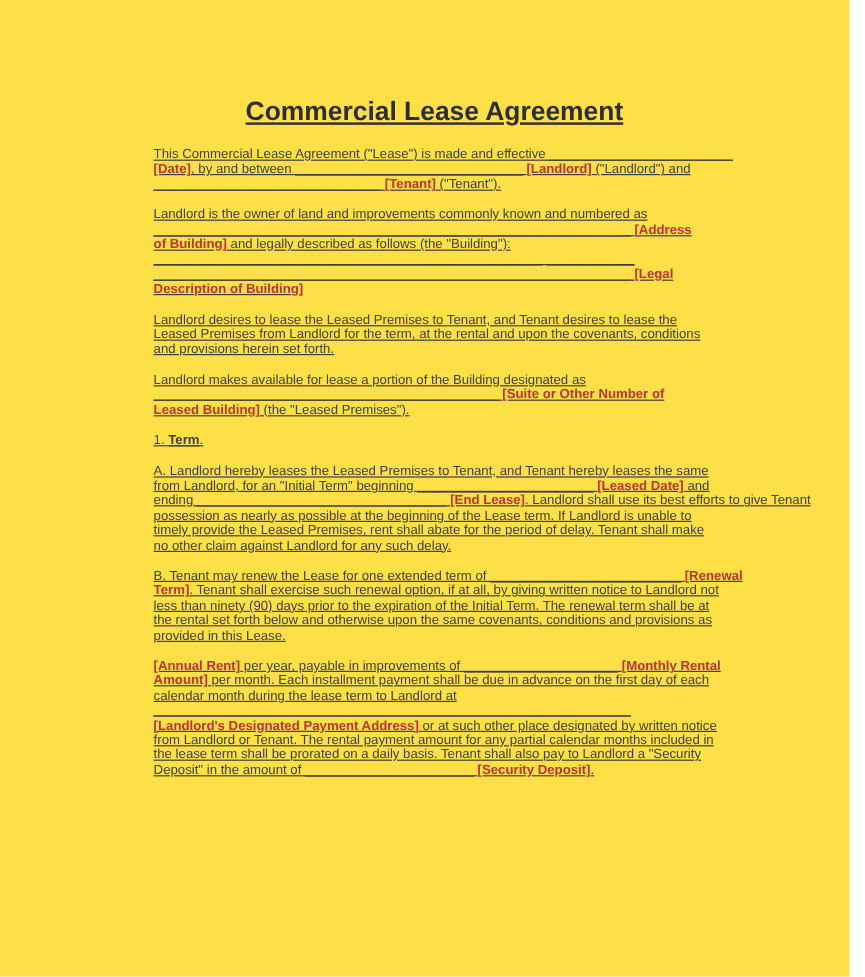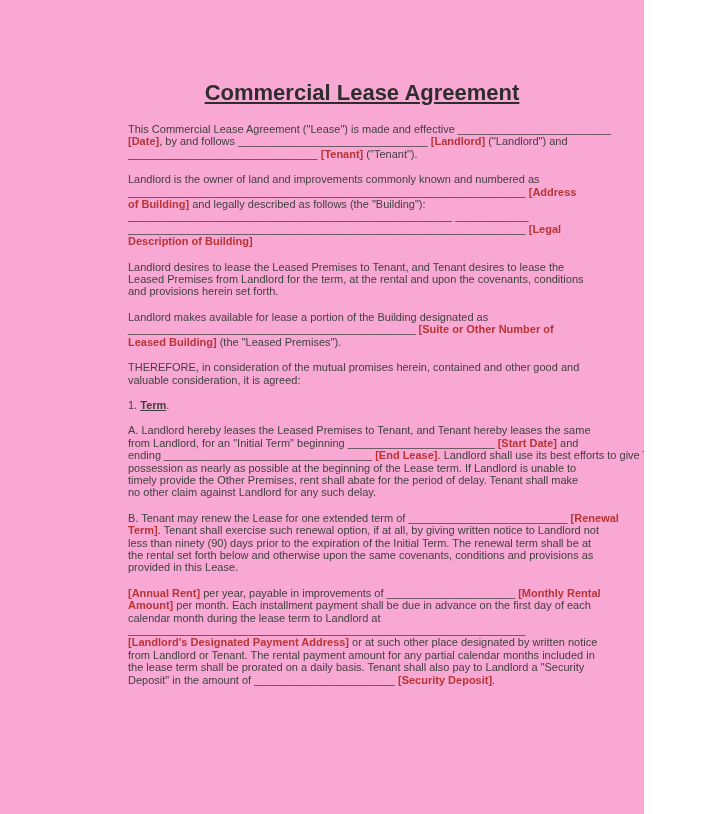--- a/index.html
+++ b/index.html
@@ -1,20 +1,20 @@
 <!DOCTYPE html>
 <html style="--placeholder-red: #b93434; --text-color: #404040;"><head>
 <meta charset="utf-8">
 <style>
   html, body { margin: 0; padding: 0; background: #ffffff; }
   .page {
     position: relative;
-    width: 644px;
+    width: 708px;
     height: 814px;
-    background: #f9a8d4;
+    background: #fde047;
     box-sizing: border-box;
     padding: 80px 0 0 128px;
     font-family: "Liberation Sans", sans-serif;
     font-size: 11px;
     line-height: 12.4px;
     color: var(--text-color, #404040);
     overflow: hidden;
   }
   .doc-title {
     width: 468px;
@@ -22,54 +22,53 @@
     text-align: center;
     font-size: 22px;
     line-height: 26px;
     font-weight: bold;
     text-decoration: underline;
     color: #2d2d2d;
   }
   .block {
     white-space: pre;        
     margin: 0 16px 13px 0;
+    text-decoration: underline;
   }
   .seg-n  { }
   .seg-r  { color: var(--placeholder-red, #b93434); font-weight: bold; }
   .seg-bu { font-weight: bold; text-decoration: underline; }
 </style>
 </head>
 <body>
 
 <div class="page">
   <div class="doc-title">Commercial Lease Agreement</div>
   <div>
       <div class="block"><span class="seg-n">This Commercial Lease Agreement ("Lease") is made and effective _________________________
-</span><span class="seg-r">[Date]</span><span class="seg-n">, by and follows _______________________________ </span><span class="seg-r">[Landlord]</span><span class="seg-n"> ("Landlord") and
+</span><span class="seg-r">[Date]</span><span class="seg-n">, by and between _______________________________ </span><span class="seg-r">[Landlord]</span><span class="seg-n"> ("Landlord") and
 _______________________________ </span><span class="seg-r">[Tenant]</span><span class="seg-n"> ("Tenant").</span></div>
       <div class="block"><span class="seg-n">Landlord is the owner of land and improvements commonly known and numbered as
 _________________________________________________________________ </span><span class="seg-r">[Address
 of Building]</span><span class="seg-n"> and legally described as follows (the "Building"):
 _____________________________________________________ ____________
 _________________________________________________________________ </span><span class="seg-r">[Legal
 Description of Building]</span></div>
       <div class="block"><span class="seg-n">Landlord desires to lease the Leased Premises to Tenant, and Tenant desires to lease the
 Leased Premises from Landlord for the term, at the rental and upon the covenants, conditions
 and provisions herein set forth.</span></div>
       <div class="block"><span class="seg-n">Landlord makes available for lease a portion of the Building designated as
 _______________________________________________ </span><span class="seg-r">[Suite or Other Number of
 Leased Building]</span><span class="seg-n"> (the "Leased Premises").</span></div>
-      <div class="block"><span class="seg-n">THEREFORE, in consideration of the mutual promises herein, contained and other good and
-valuable consideration, it is agreed:</span></div>
       <div class="block"><span class="seg-n">1. </span><span class="seg-bu">Term</span><span class="seg-n">.</span></div>
       <div class="block"><span class="seg-n">A. Landlord hereby leases the Leased Premises to Tenant, and Tenant hereby leases the same
-from Landlord, for an "Initial Term" beginning ________________________ </span><span class="seg-r">[Start Date]</span><span class="seg-n"> and
+from Landlord, for an "Initial Term" beginning ________________________ </span><span class="seg-r">[Leased Date]</span><span class="seg-n"> and
 ending __________________________________ </span><span class="seg-r">[End Lease]</span><span class="seg-n">. Landlord shall use its best efforts to give Tenant
 possession as nearly as possible at the beginning of the Lease term. If Landlord is unable to
-timely provide the Other Premises, rent shall abate for the period of delay. Tenant shall make
+timely provide the Leased Premises, rent shall abate for the period of delay. Tenant shall make
 no other claim against Landlord for any such delay.</span></div>
       <div class="block"><span class="seg-n">B. Tenant may renew the Lease for one extended term of __________________________ </span><span class="seg-r">[Renewal
 Term]</span><span class="seg-n">. Tenant shall exercise such renewal option, if at all, by giving written notice to Landlord not
 less than ninety (90) days prior to the expiration of the Initial Term. The renewal term shall be at
 the rental set forth below and otherwise upon the same covenants, conditions and provisions as
 provided in this Lease.</span></div>
       <div class="block"><span class="seg-r">[Annual Rent]</span><span class="seg-n"> per year, payable in improvements of _____________________ </span><span class="seg-r">[Monthly Rental
 Amount]</span><span class="seg-n"> per month. Each installment payment shall be due in advance on the first day of each
 calendar month during the lease term to Landlord at
 _________________________________________________________________

